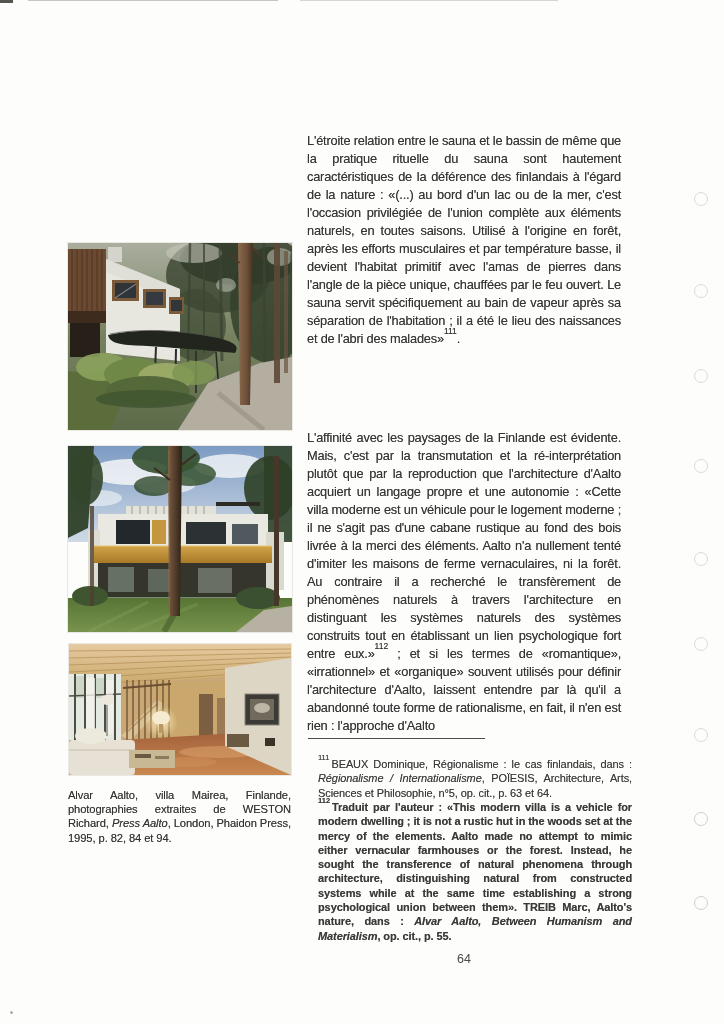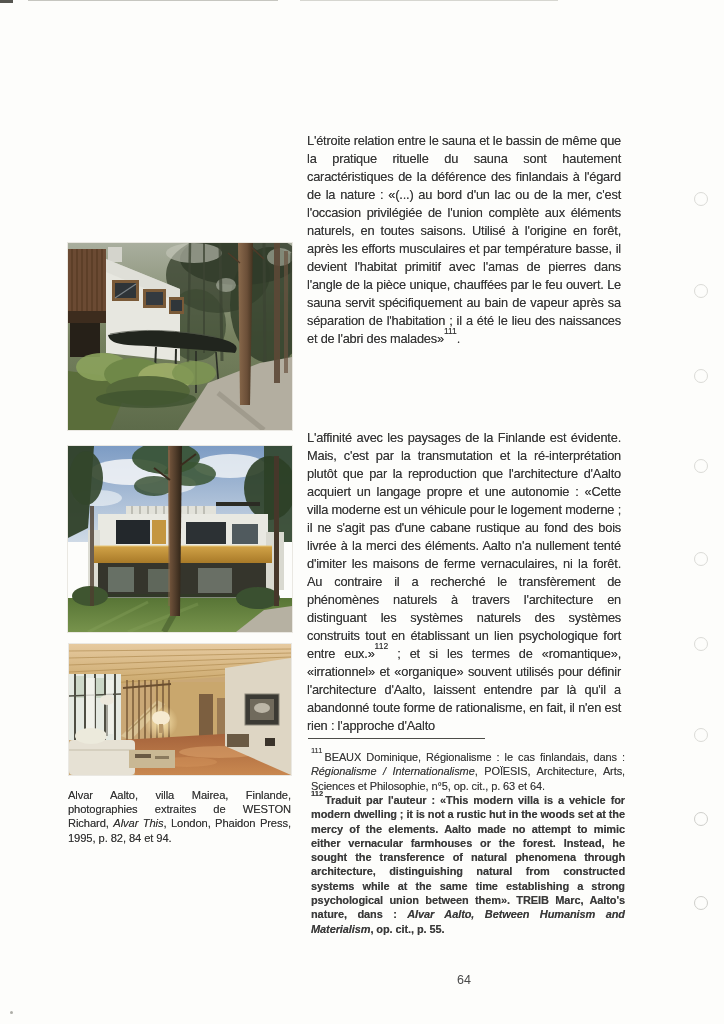--- a/index.html
+++ b/index.html
@@ -21,42 +21,42 @@
   #para3 { top:429px; }
   sup.noteref {
     font-size:8.5px; letter-spacing:0; position:relative; top:-4px;
     line-height:0;
   }
   .fn-sep {
     position:absolute; left:308px; top:738px; width:177px; height:1px;
     background:#4c4c48;
   }
   .footnote {
-    position:absolute; left:307px; width:314px; margin:4px;
+    position:absolute; left:307px; width:314px; margin:11px;
     text-align:justify; font-size:11px; line-height:14.3px;
     letter-spacing:-0.1px; color:#3a3a3a;
     text-shadow:0 0 .3px rgba(58,58,58,.6);
   }
   #fn111 { top:746px; }
   #fn112 { top:789px;font-weight:bold; }
   .footnote sup.noteref { font-size:7.5px; top:-3.5px; margin-right:2px; }
   
   .photo { position:absolute; display:block; outline:1px solid rgba(210,206,196,.45); }
   #photo1 { left:68px; top:243px; width:224px; height:187px; }
   #photo2 { left:68px; top:446px; width:224px; height:186px; }
   #photo3 { left:69px; top:644px; width:222px; height:131px; }
   .photo svg { display:block; width:100%; height:100%; }
   .caption {
     position:absolute; left:68px; top:788px; width:223px; margin:0;
     text-align:justify; font-size:11.2px; line-height:14.2px;
     letter-spacing:-0.1px; color:#333;
     text-shadow:0 0 .3px rgba(51,51,51,.6);
   }
   .pagenum {
-    position:absolute; left:307px; top:973px; width:314px;
+    position:absolute; left:307px; top:952px; width:314px;
     text-align:center; font-size:12.5px; color:#4a4a4a;
   }
   
   .artifact { position:absolute; }
   .edge1 { left:0; top:0; width:13px; height:3px; background:#55554f; }
   .edge2 { left:28px; top:0; width:250px; height:1px; background:#c6c6c0; }
   .edge3 { left:300px; top:0; width:258px; height:1px; background:#d6d6d0; }
   .dot-bl { left:10px; top:1011px; width:3px; height:3px; background:#aeaea8; border-radius:50%; }
   .ring {
     position:absolute; left:694px; width:12px; height:12px;
@@ -343,21 +343,21 @@
         <polygon points="156,24 222,14 222,131 156,102" fill="#ded6c4"></polygon>
         <rect x="176" y="50" width="34" height="31" fill="#3b3a34" stroke="#8a8578" stroke-width="1"></rect>
         <rect x="181" y="55" width="24" height="21" fill="#706a5c"></rect>
         <ellipse cx="193" cy="64" rx="8" ry="5" fill="#cfc9ba" opacity="0.8"></ellipse>
         <rect x="158" y="90" width="22" height="13" fill="#6a5a44"></rect>
         <rect x="196" y="94" width="10" height="8" fill="#3a332a"></rect>
       </g>
     </svg>
   </div>
 
-  <p class="caption"><span>Alvar Aalto, villa Mairea, Finlande, photographies extraites de WESTON Richard, </span><i>Alvar This</i><span>, London, Phaidon Press, 1995, p. 82, 84 et 94.</span></p>
+  <p class="caption"><span>Alvar Aalto, villa Mairea, Finlande, photographies extraites de WESTON Richard, </span><i>Press Aalto</i><span>, London, Phaidon Press, 1995, p. 82, 84 et 94.</span></p>
 
   <p class="bodytext" id="para1"><span>L'étroite relation entre le sauna et le bassin de même que la pratique rituelle du sauna sont hautement caractéristiques de la déférence des finlandais à l'égard de la nature : «(...) au bord d'un lac ou de la mer, c'est l'occasion privilégiée de l'union complète aux éléments naturels, en toutes saisons. Utilisé à l'origine en forêt, après les efforts musculaires et par température basse, il devient l'habitat primitif avec l'amas de pierres dans l'angle de la pièce unique, chauffées par le feu ouvert. Le sauna servit spécifiquement au bain de vapeur après sa séparation de l'habitation ; il a été le lieu des naissances et de l'abri des malades»</span><sup class="noteref">111</sup><span>.</span></p>
 
 
   <p class="bodytext" id="para3"><span>L'affinité avec les paysages de la Finlande est évidente. Mais, c'est par la transmutation et la ré-interprétation plutôt que par la reproduction que l'architecture d'Aalto acquiert un langage propre et une autonomie : «Cette villa moderne est un véhicule pour le logement moderne ; il ne s'agit pas d'une cabane rustique au fond des bois livrée à la merci des éléments. Aalto n'a nullement tenté d'imiter les maisons de ferme vernaculaires, ni la forêt. Au contraire il a recherché le transfèrement de phénomènes naturels à travers l'architecture en distinguant les systèmes naturels des systèmes construits tout en établissant un lien psychologique fort entre eux.»</span><sup class="noteref">112</sup><span> ; et si les termes de «romantique», «irrationnel» et «organique» souvent utilisés pour définir l'architecture d'Aalto, laissent entendre par là qu'il a abandonné toute forme de rationalisme, en fait, il n'en est rien : l'approche d'Aalto</span></p>
 
   <div class="fn-sep"></div>
 
   <p class="footnote" id="fn111"><sup class="noteref">111</sup><span>BEAUX Dominique, Régionalisme : le cas finlandais, dans : </span><i>Régionalisme / Internationalisme</i><span>, POÏESIS, Architecture, Arts, Sciences et Philosophie, n°5, op. cit., p. 63 et 64.</span></p>
 

